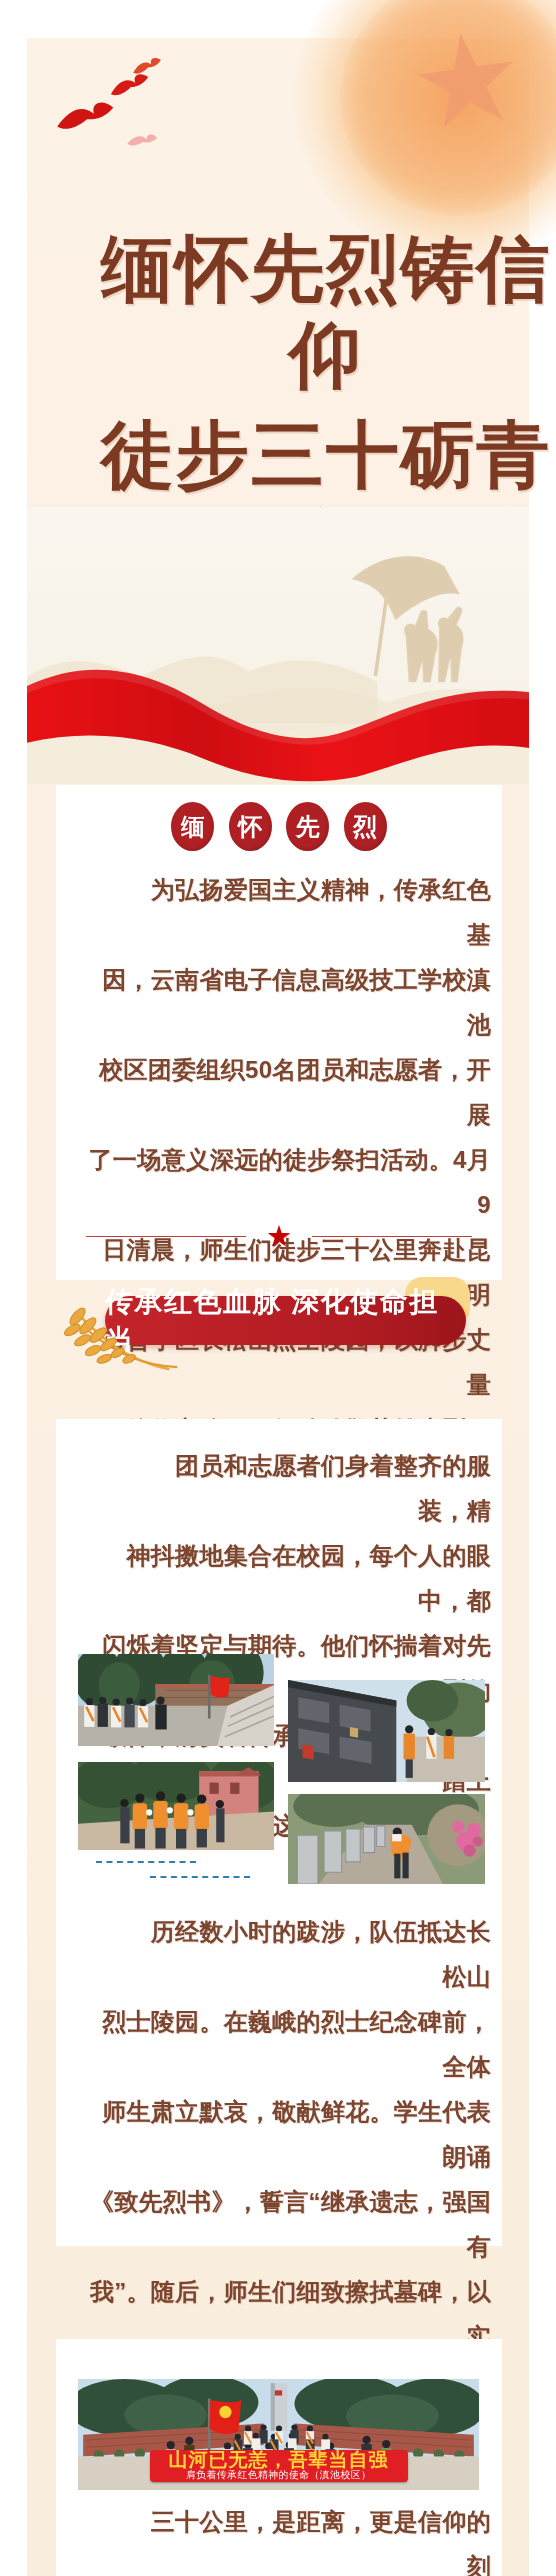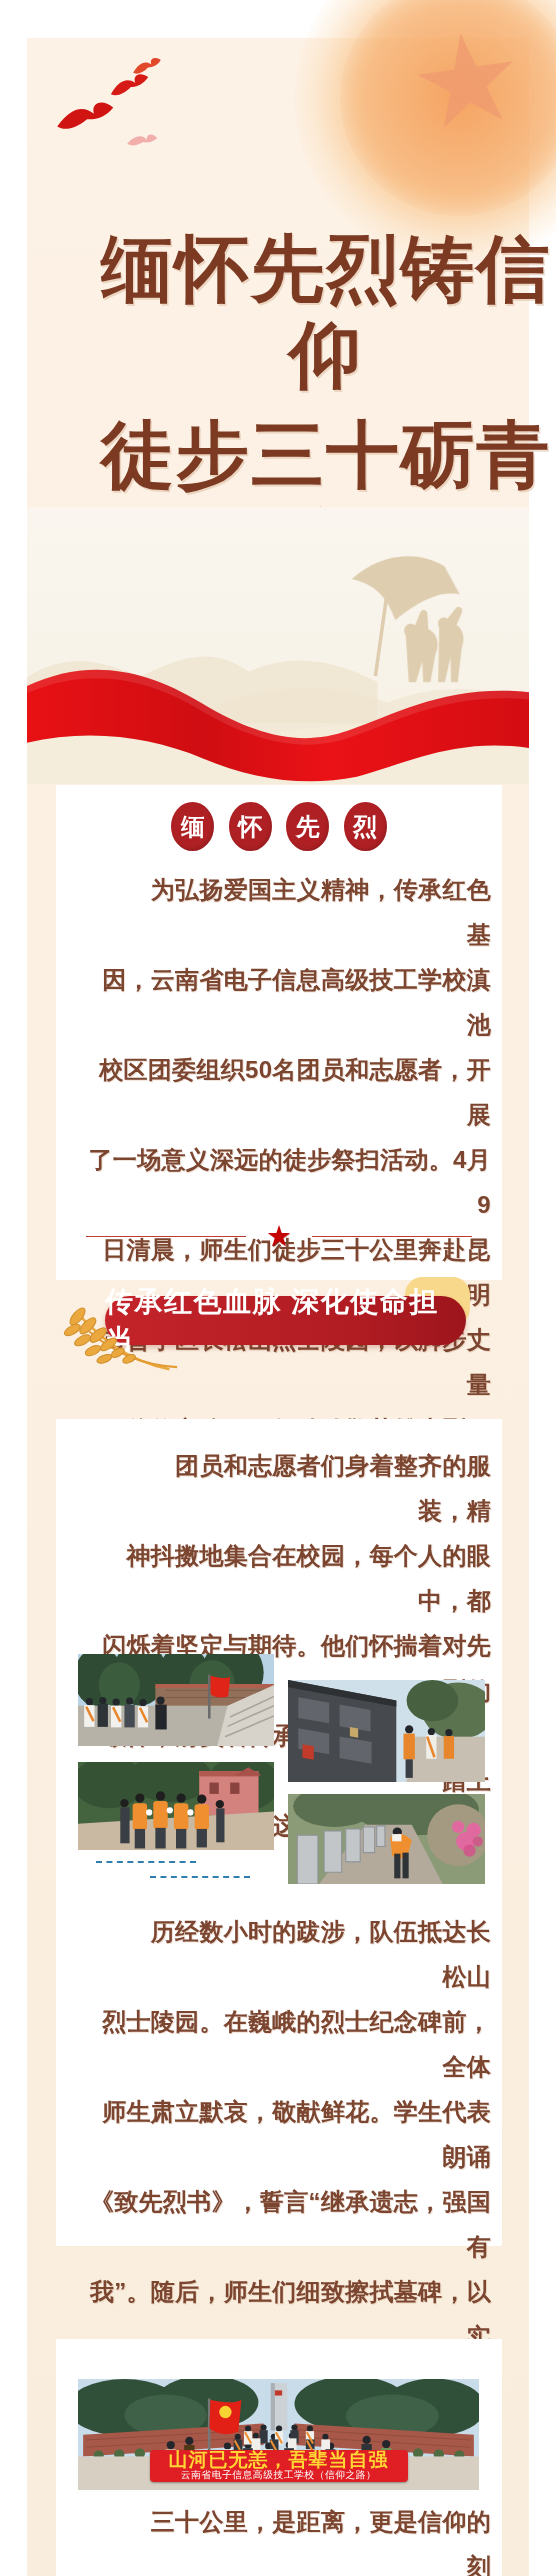--- a/index.html
+++ b/index.html
@@ -444,21 +444,21 @@
           </g>
         </g>
 
         <rect x="252" y="38" width="5" height="130" fill="#777"></rect>
         <path d="M257,40 q45,10 60,0 l-6,62 q-30,12 -56,-6 Z" fill="#e32015"></path>
         <circle cx="286" cy="64" r="12" fill="#f7d232"></circle>
 
       </svg>
       <div class="gp-banner">
         <div class="gp-line1">山河已无恙，吾辈当自强</div>
-        <div class="gp-line2">云南省电子信息高级技工学校（信仰之路）</div>
+        <div class="gp-line2">肩负着传承红色精神的使命（滇池校区）</div>
       </div>
     </div>
     <div class="para" style="top:160px;">　　三十公里，是距离，更是信仰的刻
 度；一束白菊，是缅怀，更是薪火的传
 递。滇池校区的团员、志愿者们用脚步诠
 释青春力量，用行动赓续红色血脉。未
 来，学校将持续深化爱国主义教育，引导
 学生在技能成才路上勇担使命，为云南职
 业教育高质量发展注入青春动能！</div>
   </div>

